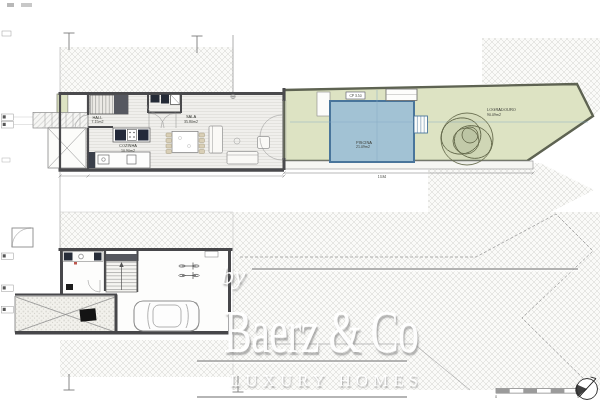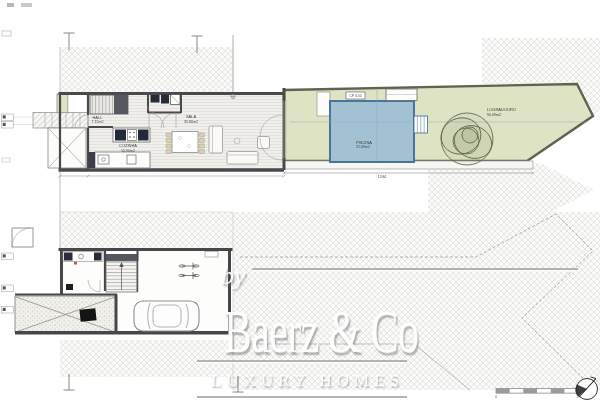--- a/index.html
+++ b/index.html
@@ -10,21 +10,21 @@
   .wm-by{position:absolute;left:221px;top:249px;font:italic 26px "Liberation Serif",serif;
          color:rgba(255,255,255,.97);text-shadow:1.5px 2px 2px rgba(110,110,110,.6);}
   .wm-line{position:absolute;height:2px;background:#a3a3a3;box-shadow:0 1.5px 0 rgba(255,255,255,.95);opacity:.8;}
   .wm-line-top{left:252px;top:256px;width:326px;}
   .wm-line-mid{left:197px;top:348px;width:210px;}
   .wm-line-bot{left:197px;top:384px;width:210px;}
   .wm-brand{position:absolute;left:187px;top:288px;width:230px;text-align:center;line-height:1;
             font-family:"Liberation Serif",serif;font-size:62px;letter-spacing:-1px;
             transform:scaleX(.68);transform-origin:50% 50%;white-space:nowrap;
             color:rgba(255,255,255,.97);text-shadow:2px 2.5px 2px rgba(115,115,115,.55);}
-  .wm-tagline{position:absolute;left:187px;top:359px;width:236px;text-align:center;
+  .wm-tagline{position:absolute;left:187px;top:359px;width:236px;text-align:right;
             font-family:"Liberation Serif",serif;font-size:17px;letter-spacing:5px;text-indent:5px;
             color:rgba(255,255,255,.97);text-shadow:1px 1.5px 1.5px rgba(115,115,115,.55);white-space:nowrap;}
   text{font-family:"Liberation Sans",sans-serif;fill:#3d3f39;}
 </style>
 </head>
 <body>
 
 <div id="stage">
 
 <svg id="plan-svg" width="600" height="405" viewBox="0 0 600 405">

